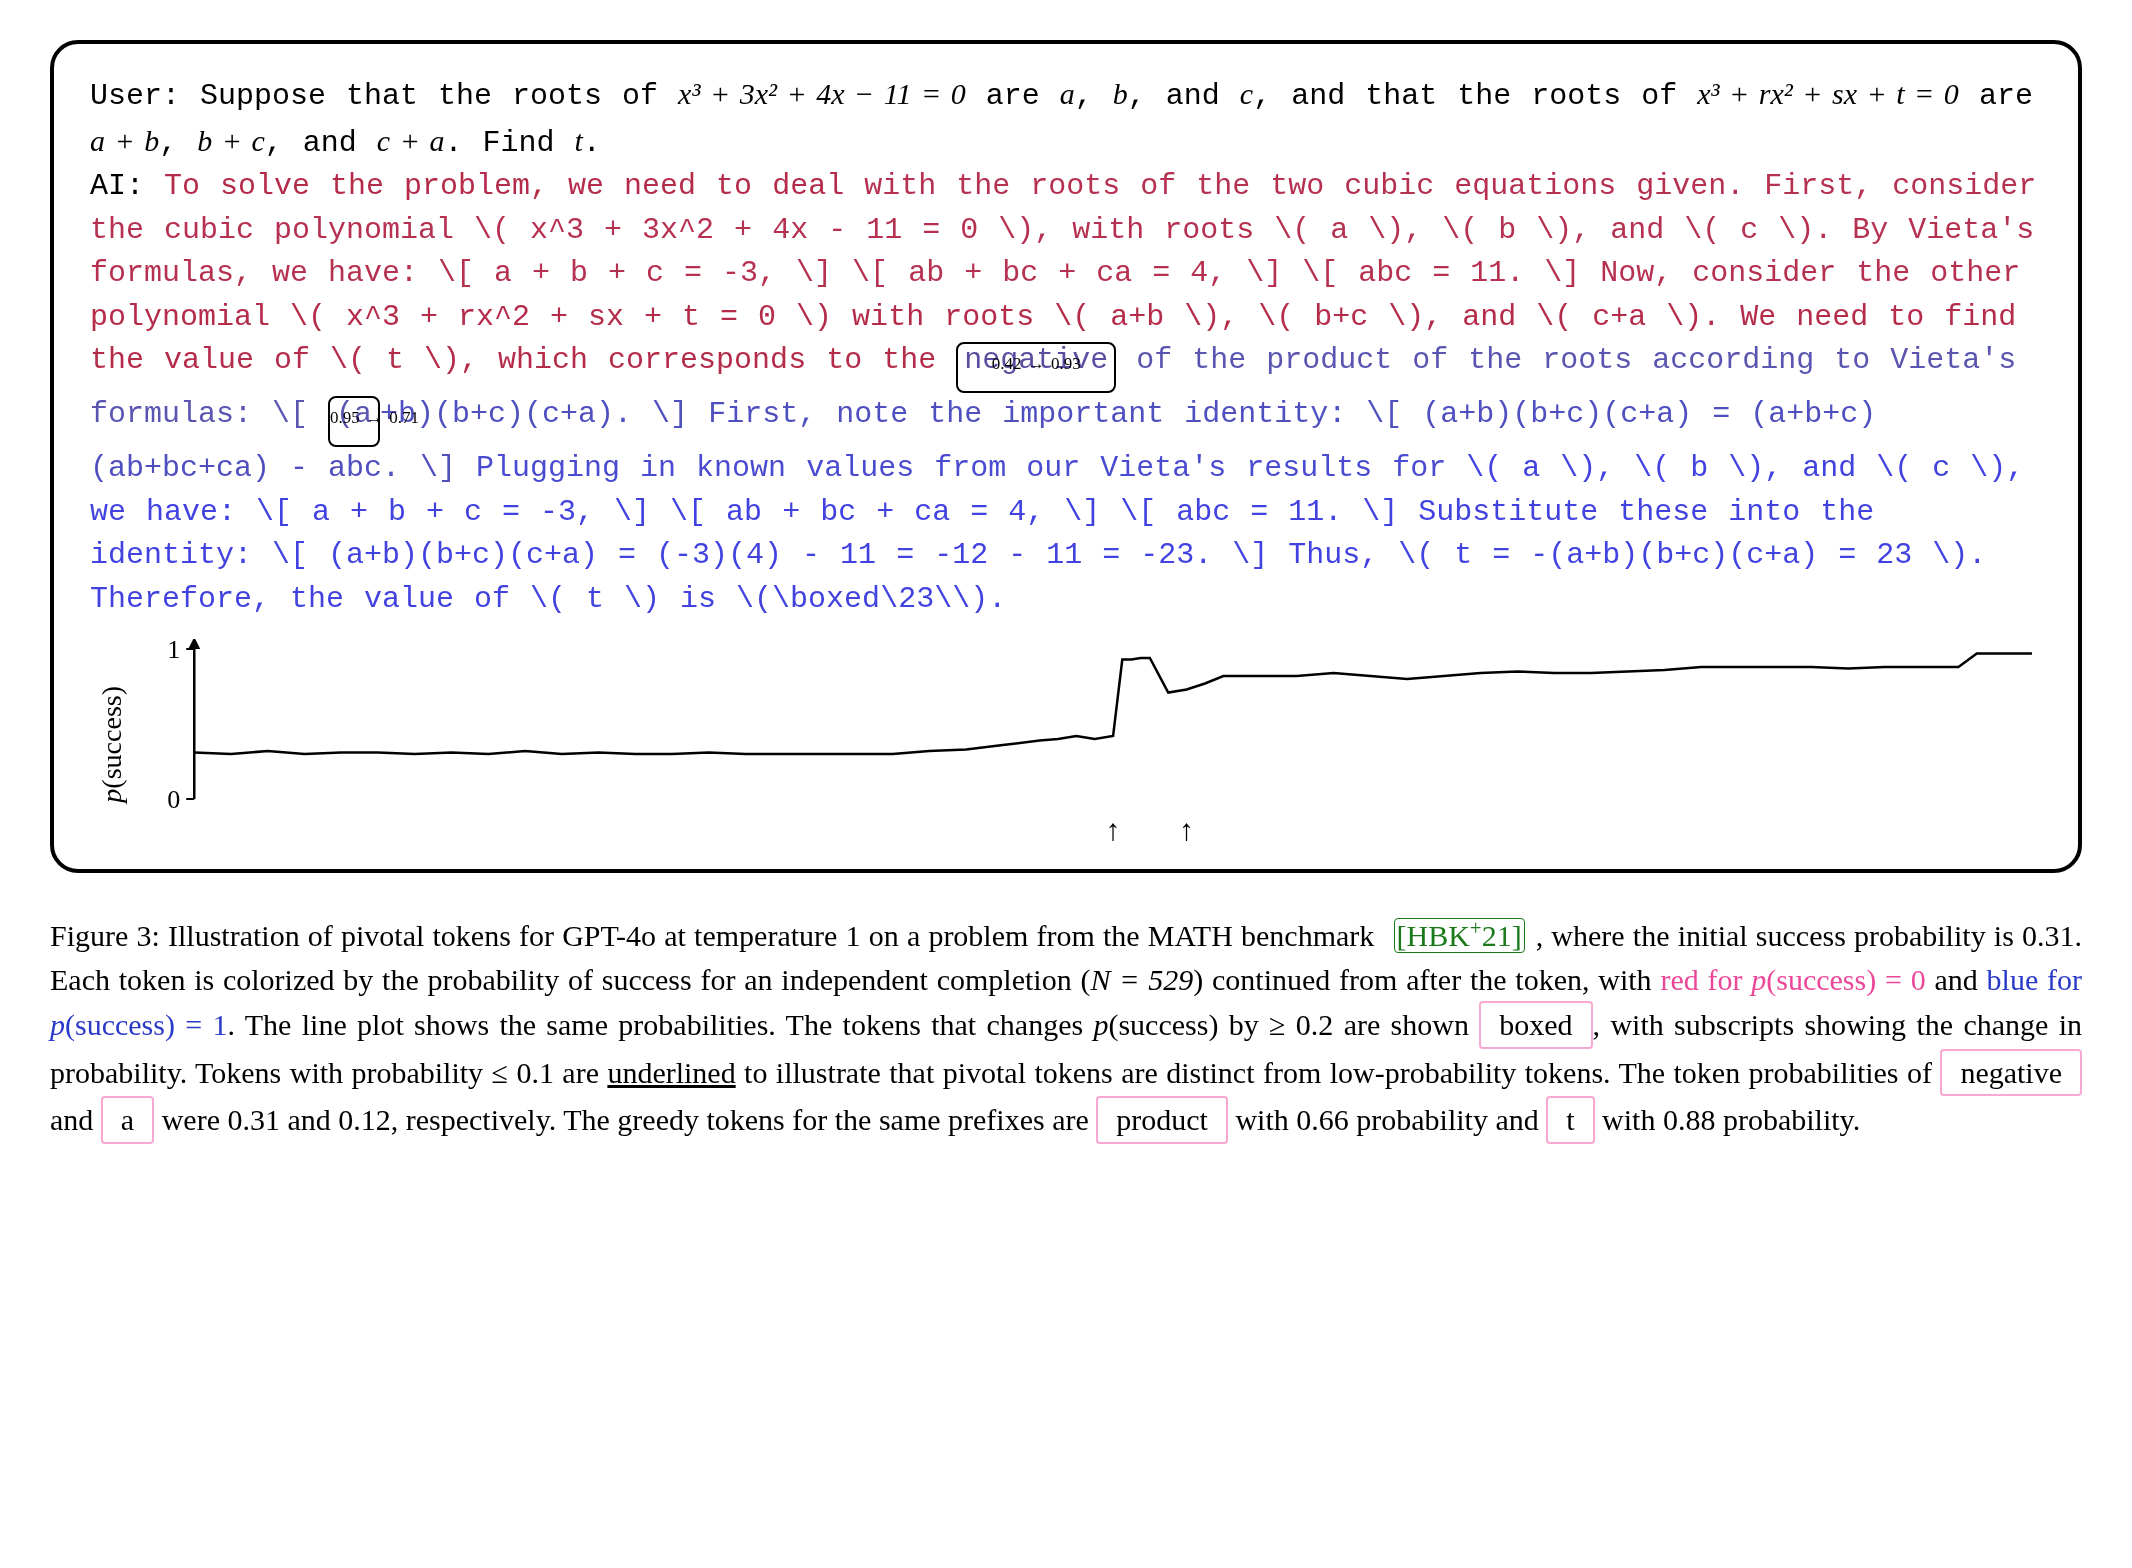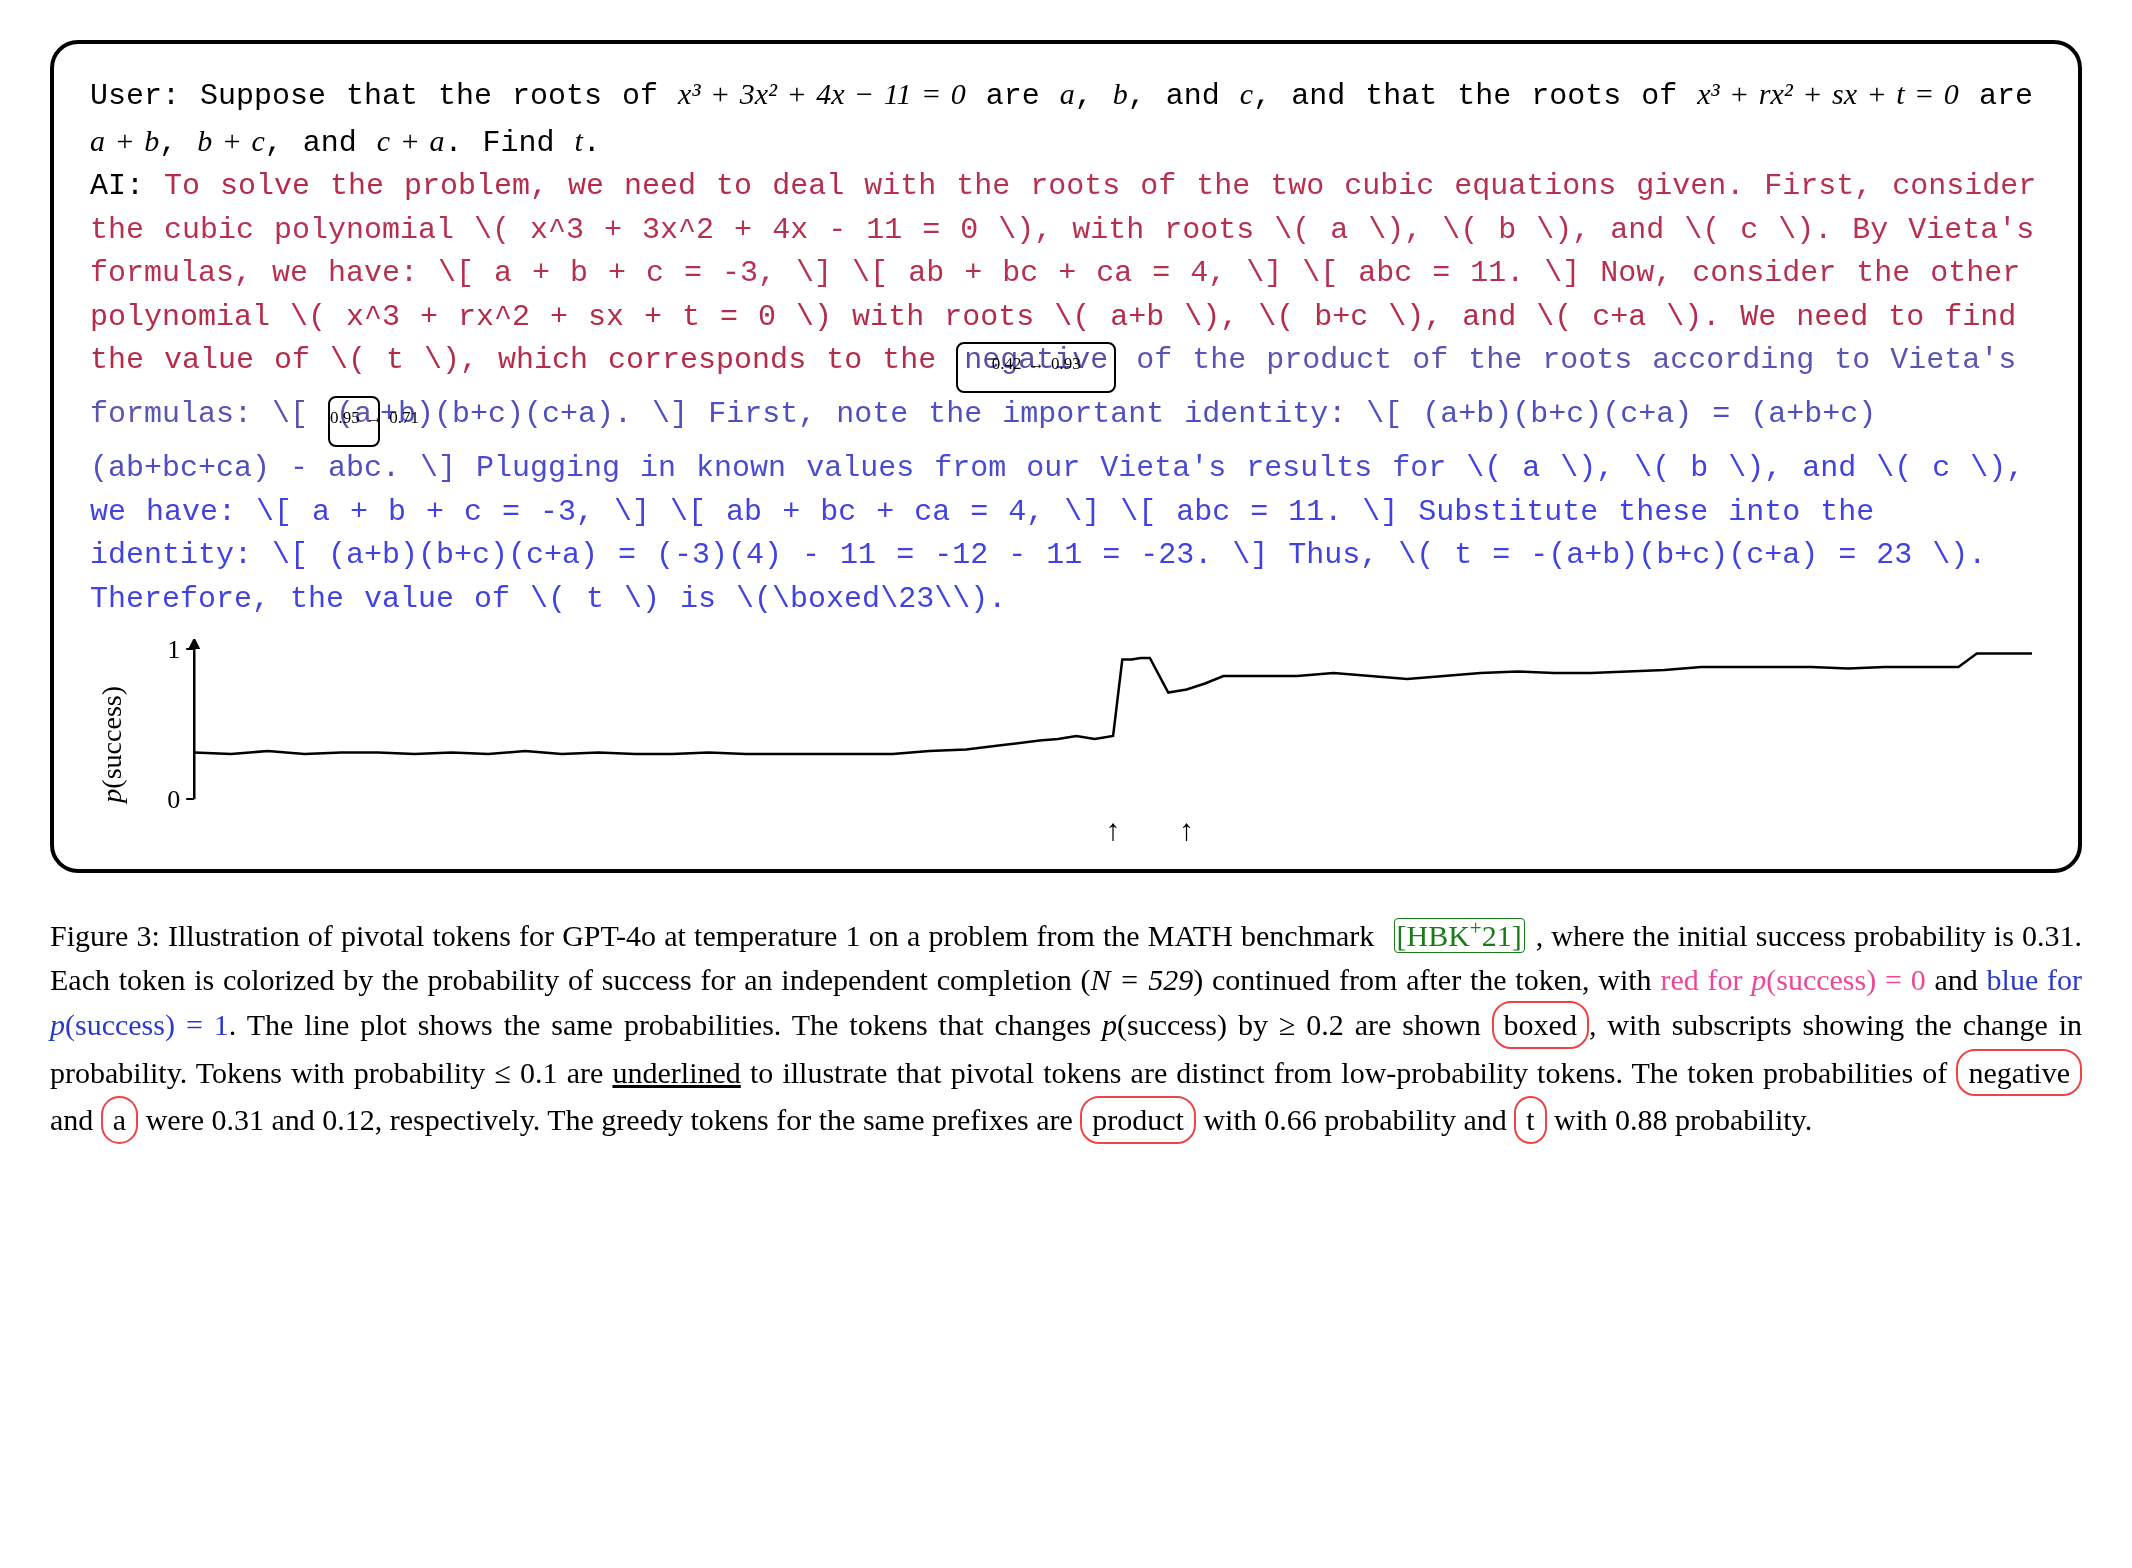--- a/index.html
+++ b/index.html
@@ -86,23 +86,23 @@
     border: 1.5px solid #1a7a1a;
     border-radius: 4px;
     padding: 0 2px;
     margin: 0 11px;
   }
   .caption .sup { vertical-align: super; font-size: 0.7em; }
   .cap-red { color: #ec4899; }
   .cap-blue { color: #2a3ac8; }
   .rbox {
     display: inline-block;
-    border: 2px solid #ef4444;
-    border-radius: 19px;
-    padding: 0 10px;
+    border: 2px solid #f9a8d4;
+    border-radius: 4px;
+    padding: 0 18px;
   }
 </style>
 </head>
 <body>
 
 <div class="panel">
   <div class="convo">
     <span class="bold">User:</span><span> Suppose that the roots of </span><span class="math">x³ + 3x² + 4x − 11 = 0</span><span> are </span><span class="math">a</span><span>, </span><span class="math">b</span><span>, and </span><span class="math">c</span><span>, and that the roots of </span><span class="math">x³ + rx² + sx + t = 0</span><span> are </span><span class="math">a + b</span><span>, </span><span class="math">b + c</span><span>, and </span><span class="math">c + a</span><span>. Find </span><span class="math">t</span><span>.</span>
     <br>
     <span class="bold">AI:</span>

